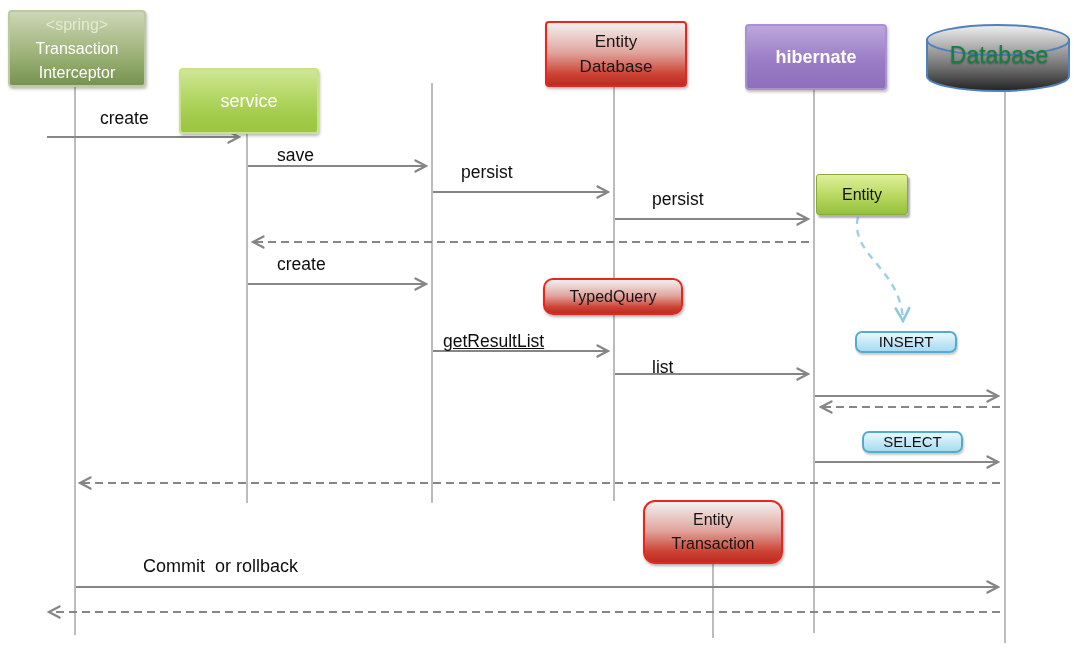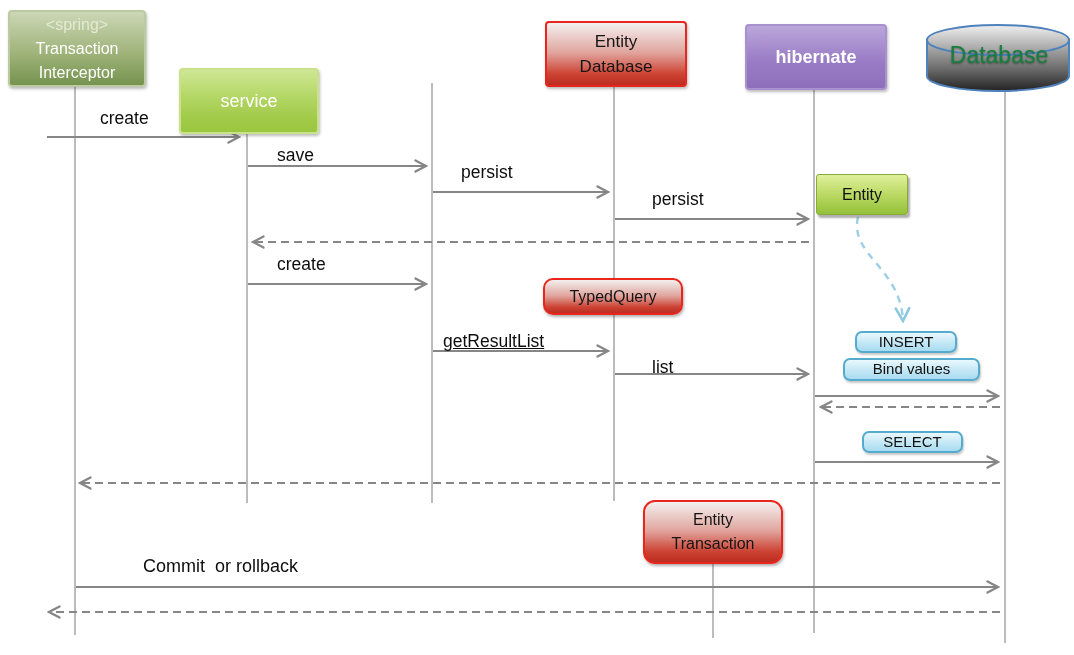--- a/index.html
+++ b/index.html
@@ -154,21 +154,18 @@
 
   <div class="note-red" style="left:643px;top:500px;width:136px;height:60px;border-radius:12px;">
     <span>Entity</span>
     <span>Transaction</span>
   </div>
 
   <div class="note-cyan" style="left:855px;top:331px;width:98px;height:18px;">
     <span>INSERT</span>
   </div>
 
-  <div class="note-cyan" style="left:843px;top:358px;width:133px;height:19px;">
-    <span>Bind values</span>
-  </div>
 
   <div class="note-cyan" style="left:862px;top:431px;width:97px;height:18px;">
     <span>SELECT</span>
   </div>
 
 </div>
 
 </body></html>

